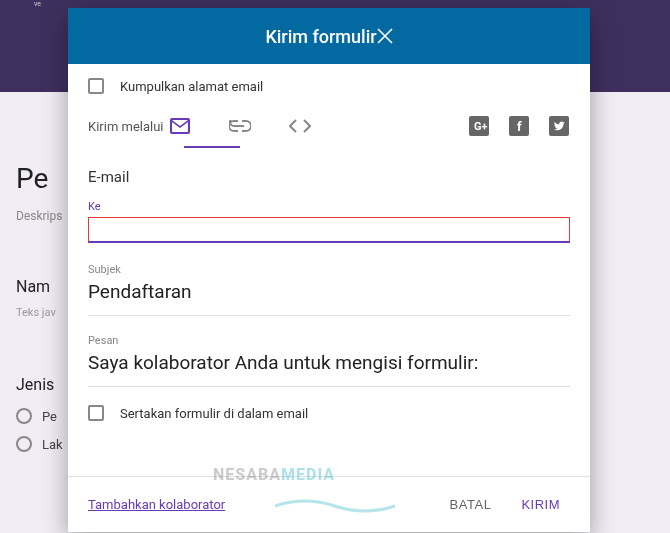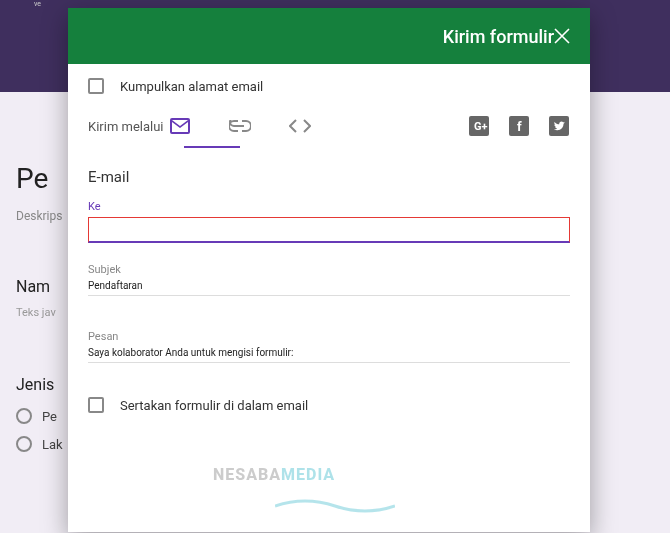--- a/index.html
+++ b/index.html
@@ -11,42 +11,42 @@
 .bg-main { position: absolute; top: 92px; left: 0; right: 0; bottom: 0; background: #f1edf5; padding-left: 16px; padding-top: 70px; }
 .bg-title { font-size: 28px; color: #222; margin-bottom: 14px; }
 .bg-desc { font-size: 12px; color: #888; margin-bottom: 54px; }
 .bg-q1 { font-size: 16px; color: #222; margin-bottom: 10px; }
 .bg-hint { font-size: 11px; color: #999; margin-bottom: 56px; }
 .bg-q2 { font-size: 16px; color: #222; margin-bottom: 14px; }
 .bg-radio-row { display: flex; align-items: center; gap: 10px; margin-bottom: 12px; font-size: 13px; color: #444; }
 .radio { width: 16px; height: 16px; border: 2px solid #888; border-radius: 50%; }
 
 .modal { position: absolute; top: 8px; left: 68px; width: 522px; height: 524px; background: #fff; box-shadow: 0 8px 24px rgba(0,0,0,0.35); display: flex; flex-direction: column; }
-.modal-header { background: #15803d; color: #fff; height: 56px; display: flex; align-items: center; padding: 0 20px; justify-content: flex-end; }
+.modal-header { background: #0369a1; color: #fff; height: 56px; display: flex; align-items: center; padding: 0 20px; justify-content: center; }
 .modal-title { font-size: 18px; font-weight: 500; }
 .close-btn { font-size: 22px; cursor: pointer; font-weight: 300; }
 
 .modal-body { padding: 14px 20px 0 20px; flex: 1; overflow: hidden; }
 .checkbox-row { display: flex; align-items: center; gap: 16px; font-size: 13px; color: #333; margin-bottom: 18px; }
 .checkbox { width: 16px; height: 16px; border: 2px solid #888; border-radius: 2px; }
 
 .send-via { display: flex; align-items: center; font-size: 13px; color: #555; margin-bottom: 6px; }
 .send-via-label { }
 .tabs { display: flex; gap: 28px; flex: 1; }
 .tab { color: #888; display: flex; align-items: center; justify-content: center; width: 32px; height: 28px; cursor: pointer; }
 .tab.active { color: #673ab7; }
 .socials { display: flex; gap: 18px; color: #666; }
 .social { width: 22px; height: 22px; display: flex; align-items: center; justify-content: center; cursor: pointer; }
 .tab-underline { height: 2px; background: #673ab7; width: 56px; margin-left: 96px; margin-bottom: 20px; }
 
 .section-title { font-size: 15px; color: #333; margin-bottom: 14px; }
 .field-label { font-size: 11px; color: #673ab7; margin-bottom: 4px; }
 .field-label.sm { color: #888; }
 .ke-input { width: 100%; height: 26px; border: 1.5px solid #e53935; border-bottom: 2px solid #673ab7; outline: none; padding: 0 6px; font-size: 13px; margin-bottom: 20px; }
-.text-line { font-size: 10px; color: #222; padding-bottom: 4px; border-bottom: 1px solid #ddd; margin-bottom: 34px; }
+.text-line { font-size: 19px; color: #222; padding-bottom: 12px; border-bottom: 1px solid #ddd; margin-bottom: 18px; }
 
 .modal-footer { border-top: 1px solid #e0e0e0; padding: 14px 20px; display: flex; align-items: center; }
 .collab-link { color: #673ab7; font-size: 13px; text-decoration: underline; cursor: pointer; }
 .footer-spacer { flex: 1; }
 .btn { font-size: 13px; font-weight: 500; letter-spacing: 0.5px; padding: 6px 10px; cursor: pointer; background: none; border: none; }
 .btn-cancel { color: #666; margin-right: 10px; }
 .btn-send { color: #673ab7; }
 
 .watermark { position: absolute; left: 213px; top: 465px; font-size: 16px; font-weight: 800; letter-spacing: 1px; opacity: 0.38; pointer-events: none; }
 .watermark .n1 { color: #7a7a7a; }
@@ -147,20 +147,26 @@
 
     <div class="field-label sm">Pesan</div>
     <div class="text-line">Saya kolaborator Anda untuk mengisi formulir:</div>
 
     <div class="checkbox-row">
       <div class="checkbox"></div>
       <span>Sertakan formulir di dalam email</span>
     </div>
   </div>
 
+  <div class="modal-footer">
+    <span class="collab-link">Tambahkan kolaborator</span>
+    <div class="footer-spacer"></div>
+    <button class="btn btn-cancel">BATAL</button>
+    <button class="btn btn-send">KIRIM</button>
+  </div>
 </div>
 
 <div class="watermark">
   <span class="n1">NESABA</span><span class="n2">MEDIA</span>
 </div>
 <svg class="wm-swoosh" viewBox="0 0 120 20">
     <path d="M0 10 Q30 0 60 10 T120 10" stroke="#2db4c8" stroke-width="3" fill="none"></path>
   </svg>
 
 </body></html>

